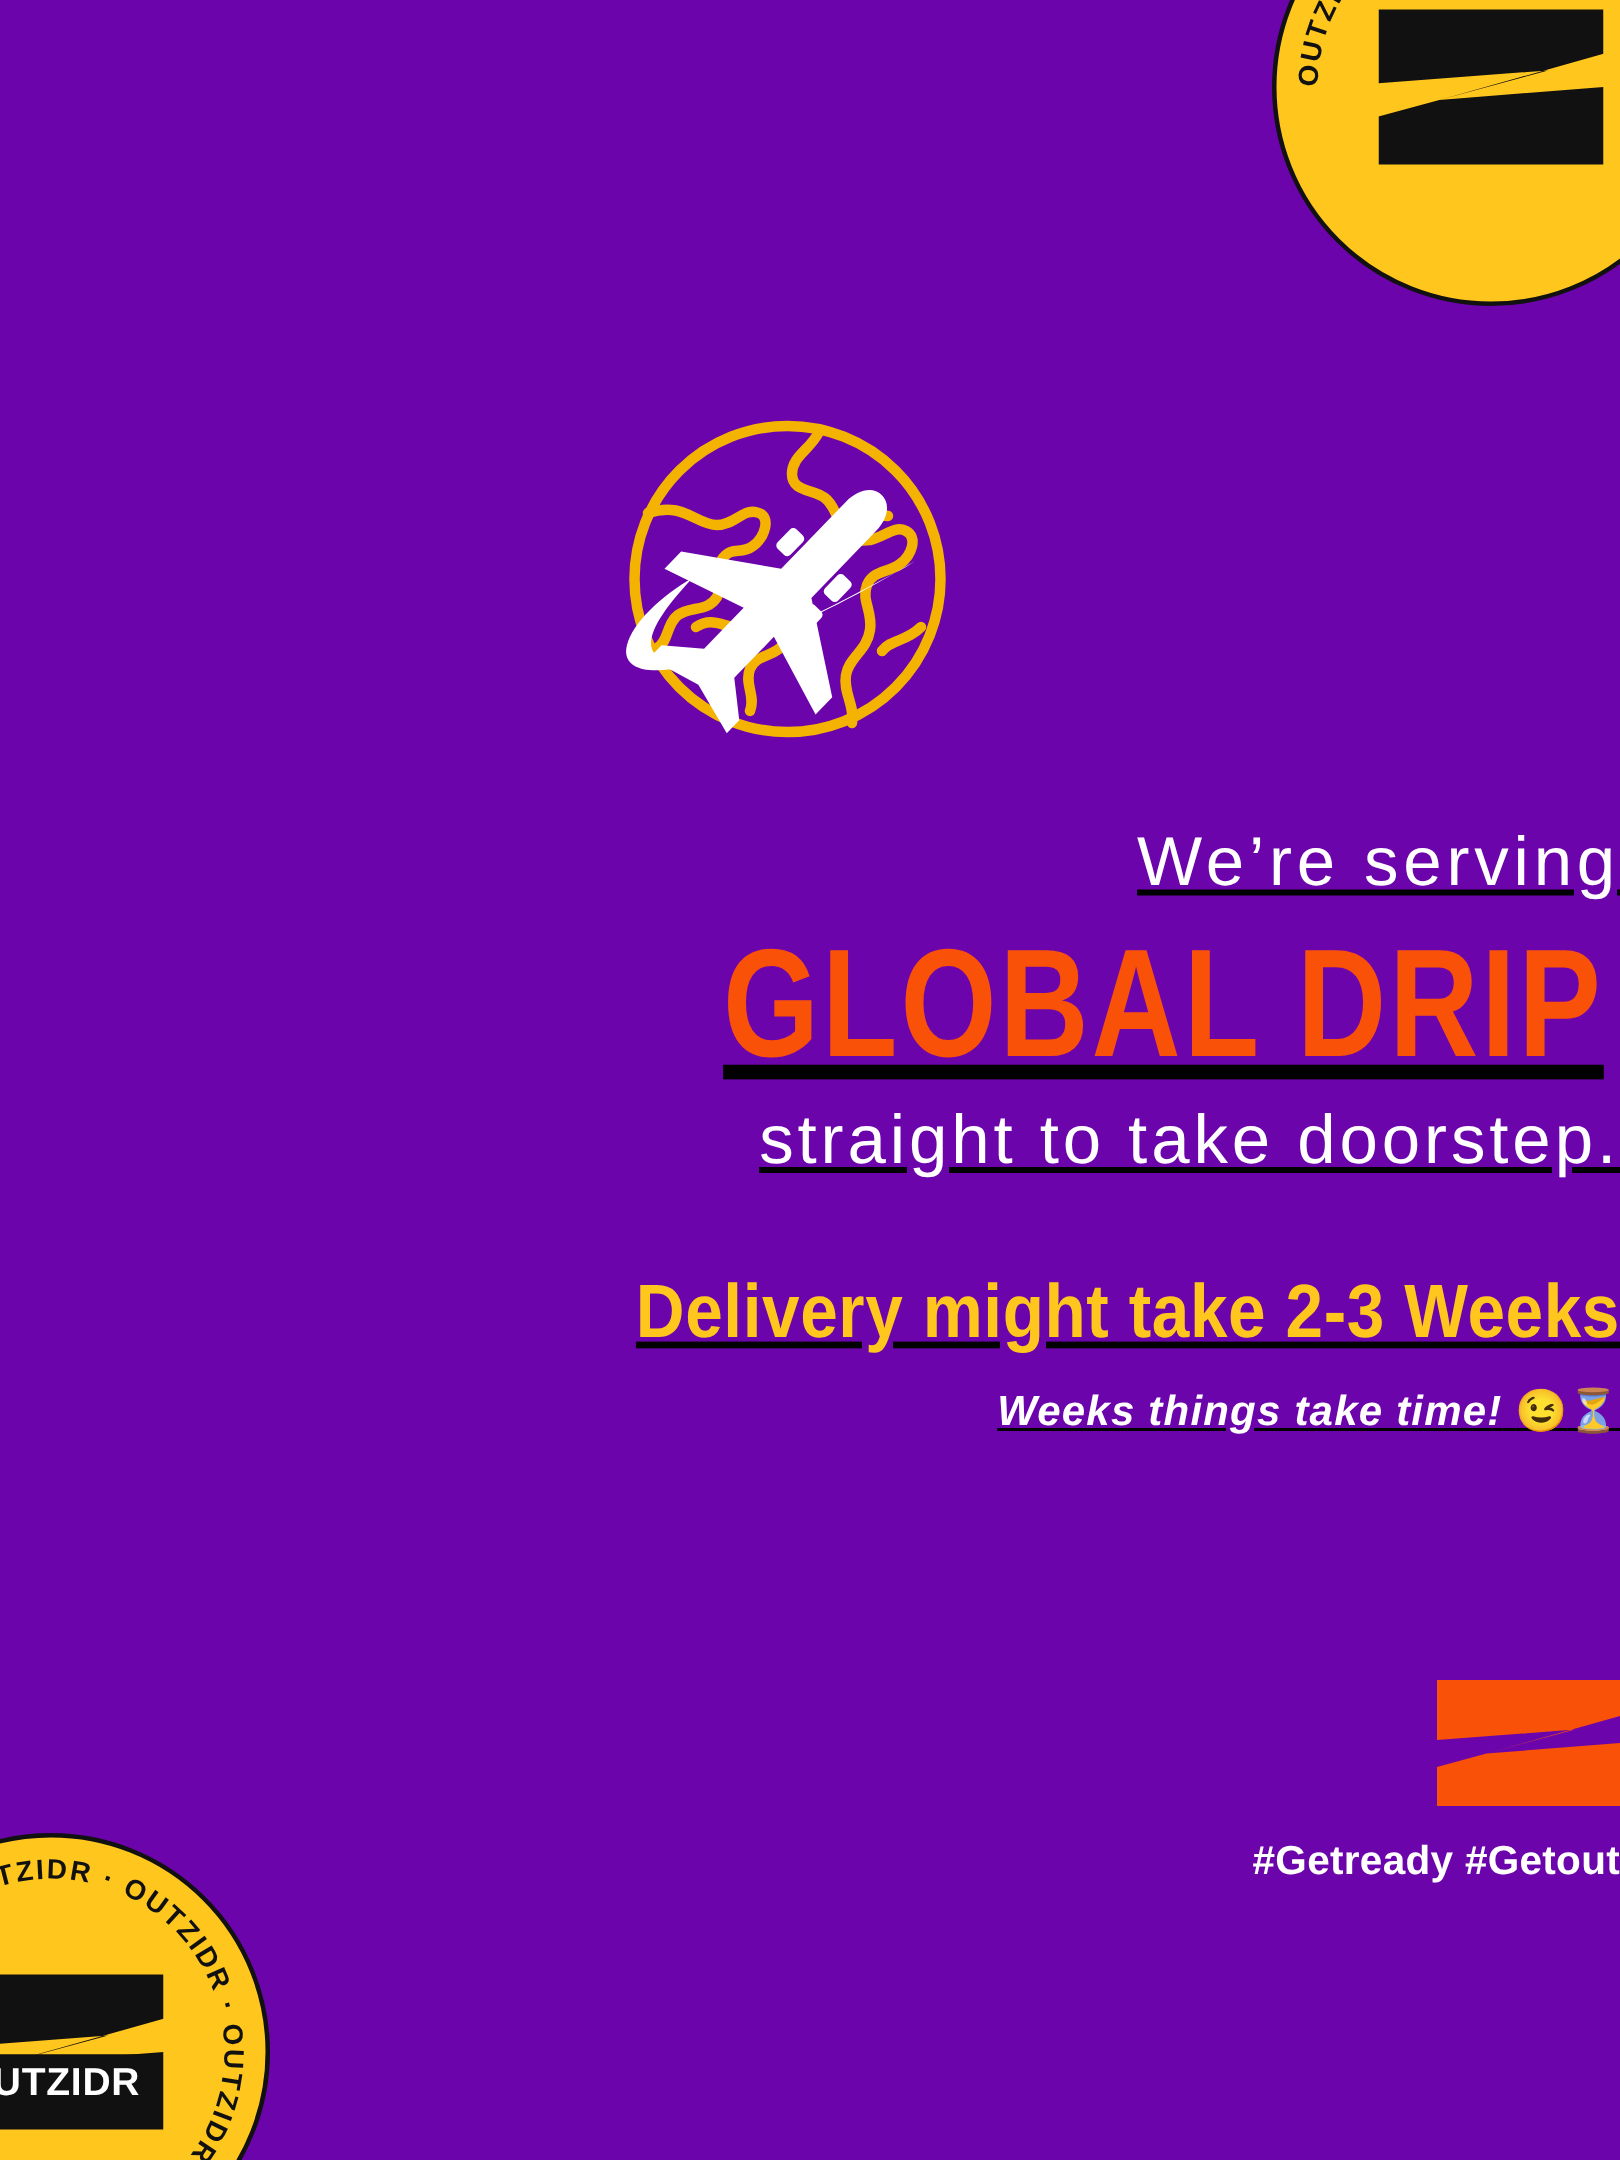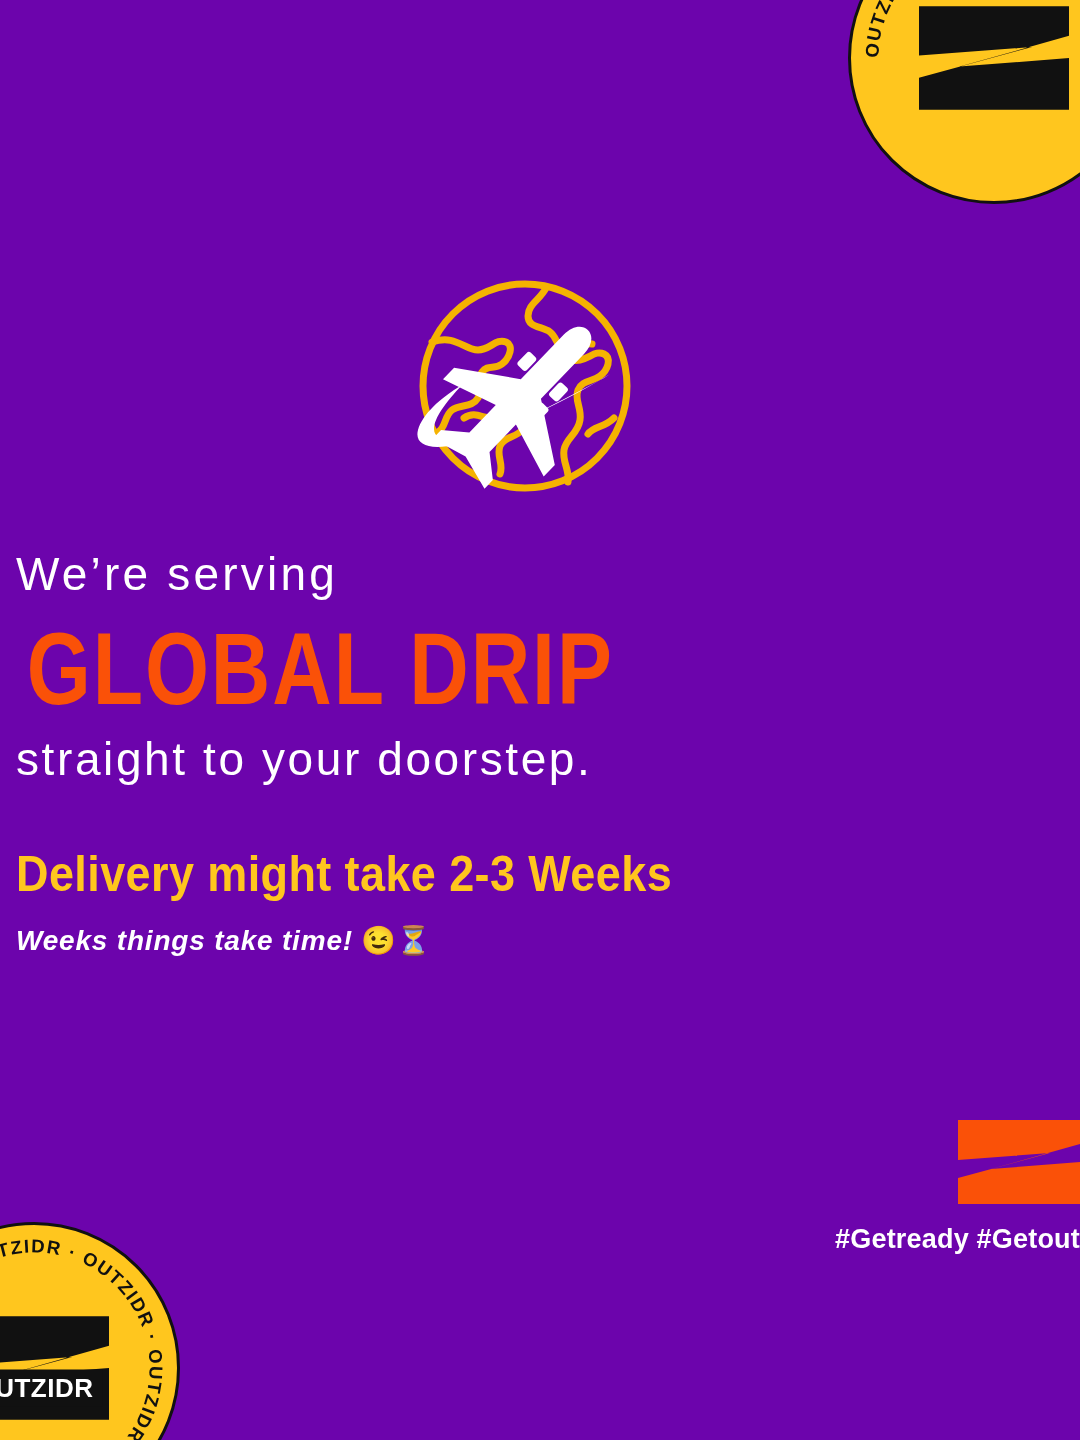--- a/index.html
+++ b/index.html
@@ -78,24 +78,25 @@
     top: 268px;
     transform: translateX(-50%);
     width: 360px;
     height: 240px;
   }
   .hero-illustration svg { display: block; width: 100%; height: 100%; }
 
   
   .copy {
     position: absolute;
-    left: 16px;
+    left: 1px;
     right: 0;
     top: 548px;
-    text-align: left;
+    text-align: right;
+    text-decoration: underline;
   }
   .line-serving {
     color: #ffffff;
     font-size: 46px;
     font-weight: 300;
     letter-spacing: 3.2px;
     line-height: 1.15;
   }
   .line-headline {
     color: #FA5108;
@@ -180,21 +181,21 @@
         <rect x="78" y="60" width="12" height="18" rx="3"></rect>
         <rect x="78" y="88" width="12" height="18" rx="3"></rect>
         <rect x="34" y="60" width="12" height="18" rx="3"></rect>
       </g>
     </svg>
   </div>
 
   <div class="copy">
     <div class="line-serving">We’re serving</div>
     <div class="line-headline">GLOBAL DRIP</div>
-    <div class="line-doorstep">straight to your doorstep.</div>
+    <div class="line-doorstep">straight to take doorstep.</div>
     <div class="line-delivery">Delivery might take 2-3 Weeks</div>
     <div class="line-goodthings">
       <span>Weeks things take time!</span>
       <span class="emoji">😉</span><span class="emoji">⏳</span>
     </div>
   </div>
 
   <div class="footer">
     <span class="footer-mark">
       <svg width="122" height="84" viewBox="0 0 122 84" xmlns="http://www.w3.org/2000/svg">

